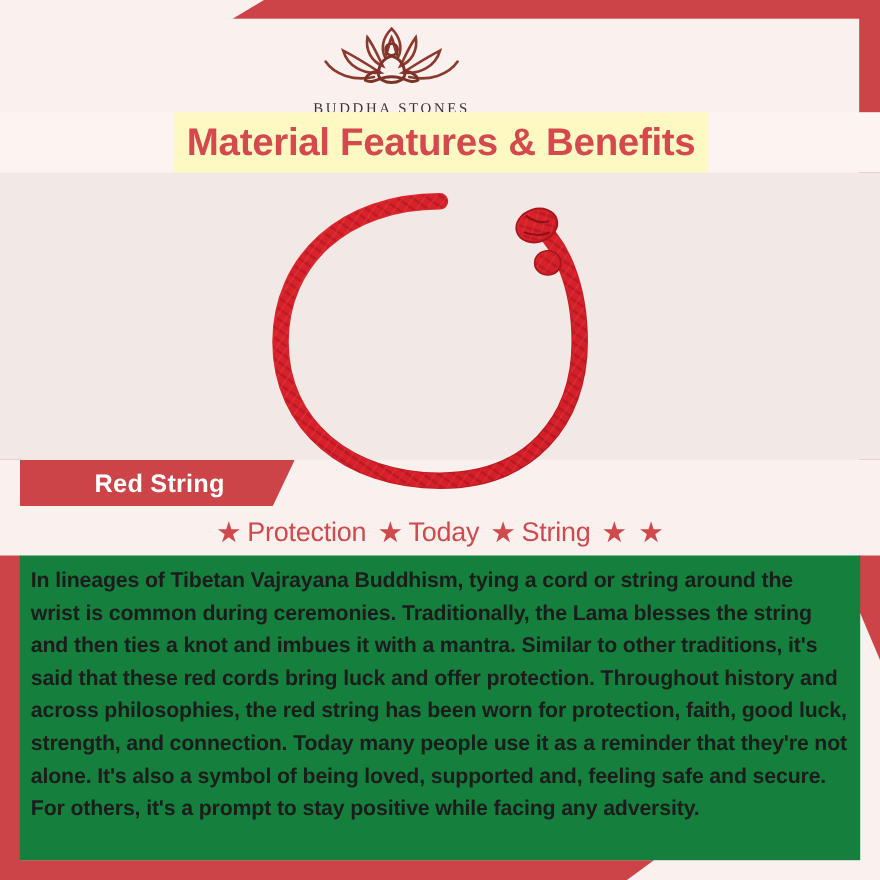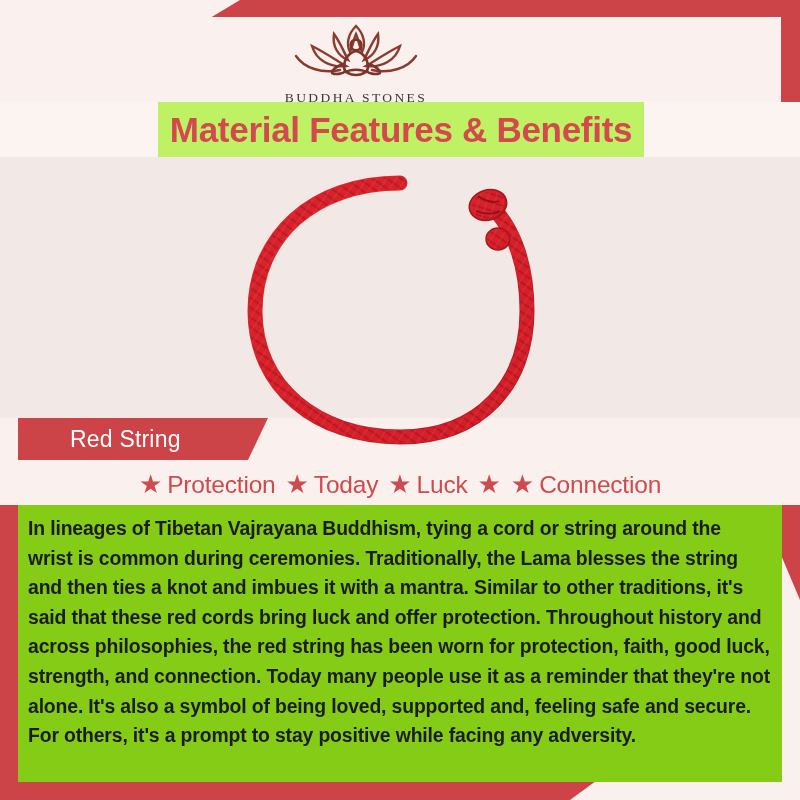--- a/index.html
+++ b/index.html
@@ -52,21 +52,21 @@
     font-size:13.5px; letter-spacing:2.4px; color:#3a3634;
     margin-top:2px;
   }
 
   .band-title{
     position:absolute; top:102px; left:0; width:800px; height:55px;
     background:#fcf4f1;
   }
   .title-plate{
     position:absolute; top:102px; left:158px; width:486px; height:55px;
-    background:#bef264;
+    background:#fef9c3;
     display:flex; align-items:center; justify-content:center;text-align:right;
   }
   .title-plate h1{
     font-size:35px; font-weight:700; color:#d3494d;
     letter-spacing:-0.3px; white-space:nowrap;
   }
 
   
   .band-photo{
     position:absolute; top:157px; left:0; width:800px; height:261px;
@@ -83,22 +83,22 @@
   }
 
   
   .ribbon{
     position:absolute; top:418px; left:18px; width:250px; height:42px;
     background:#cc4448;
     clip-path: polygon(0 0, 250px 0, 230px 42px, 0 42px);
     display:flex; align-items:center;
   }
   .ribbon span{
-    color:#ffffff; font-size:23px; font-weight:400;
-    padding-left:52px; letter-spacing:0.2px;
+    color:#ffffff; font-size:23px; font-weight:700;
+    padding-left:68px; letter-spacing:0.2px;
   }
 
   
   .features{
     position:absolute; top:466px; left:0; width:800px; height:38px;
     display:flex; align-items:center; justify-content:center;
     gap:10px;
   }
   .feature{
     display:flex; align-items:center; gap:5px;
@@ -108,21 +108,21 @@
     position:relative; top:-1px;
   }
   .feature .flabel{
     color:#cf4a4d; font-size:24.5px; font-weight:400; letter-spacing:-0.2px;
     white-space:nowrap;
   }
 
   
   .copy-panel{
     position:absolute; top:505px; left:18px; width:764px; height:277px;
-    background:#84cc16;
+    background:#15803d;
     padding:9px 12px 0 10px;
   }
   .copy-panel p{
     font-size:19.4px; line-height:29.6px; color:#1c1c1c;
     font-weight:700; letter-spacing:-0.15px;
     text-align:left;
   }
 </style>
 </head>
 <body>
@@ -211,26 +211,25 @@
   <div class="feature">
     <span class="star">★</span>
     <span class="flabel">Protection</span>
   </div>
   <div class="feature">
     <span class="star">★</span>
     <span class="flabel">Today</span>
   </div>
   <div class="feature">
     <span class="star">★</span>
-    <span class="flabel">Luck</span>
-  </div>
-  <div class="feature">
-    <span class="star">★</span>
-  </div>
-  <div class="feature">
-    <span class="star">★</span>
-    <span class="flabel">Connection</span>
+    <span class="flabel">String</span>
+  </div>
+  <div class="feature">
+    <span class="star">★</span>
+  </div>
+  <div class="feature">
+    <span class="star">★</span>
   </div>
 </div>
 
 <div class="copy-panel">
   <p>In lineages of Tibetan Vajrayana Buddhism, tying a cord or string around the wrist is common during ceremonies. Traditionally, the Lama blesses the string and then ties a knot and imbues it with a mantra. Similar to other traditions, it's said that these red cords bring luck and offer protection. Throughout history and across philosophies, the red string has been worn for protection, faith, good luck, strength, and connection. Today many people use it as a reminder that they're not alone. It's also a symbol of being loved, supported and, feeling safe and secure. For others, it's a prompt to stay positive while facing any adversity.</p>
 </div>
 
 </body></html>

